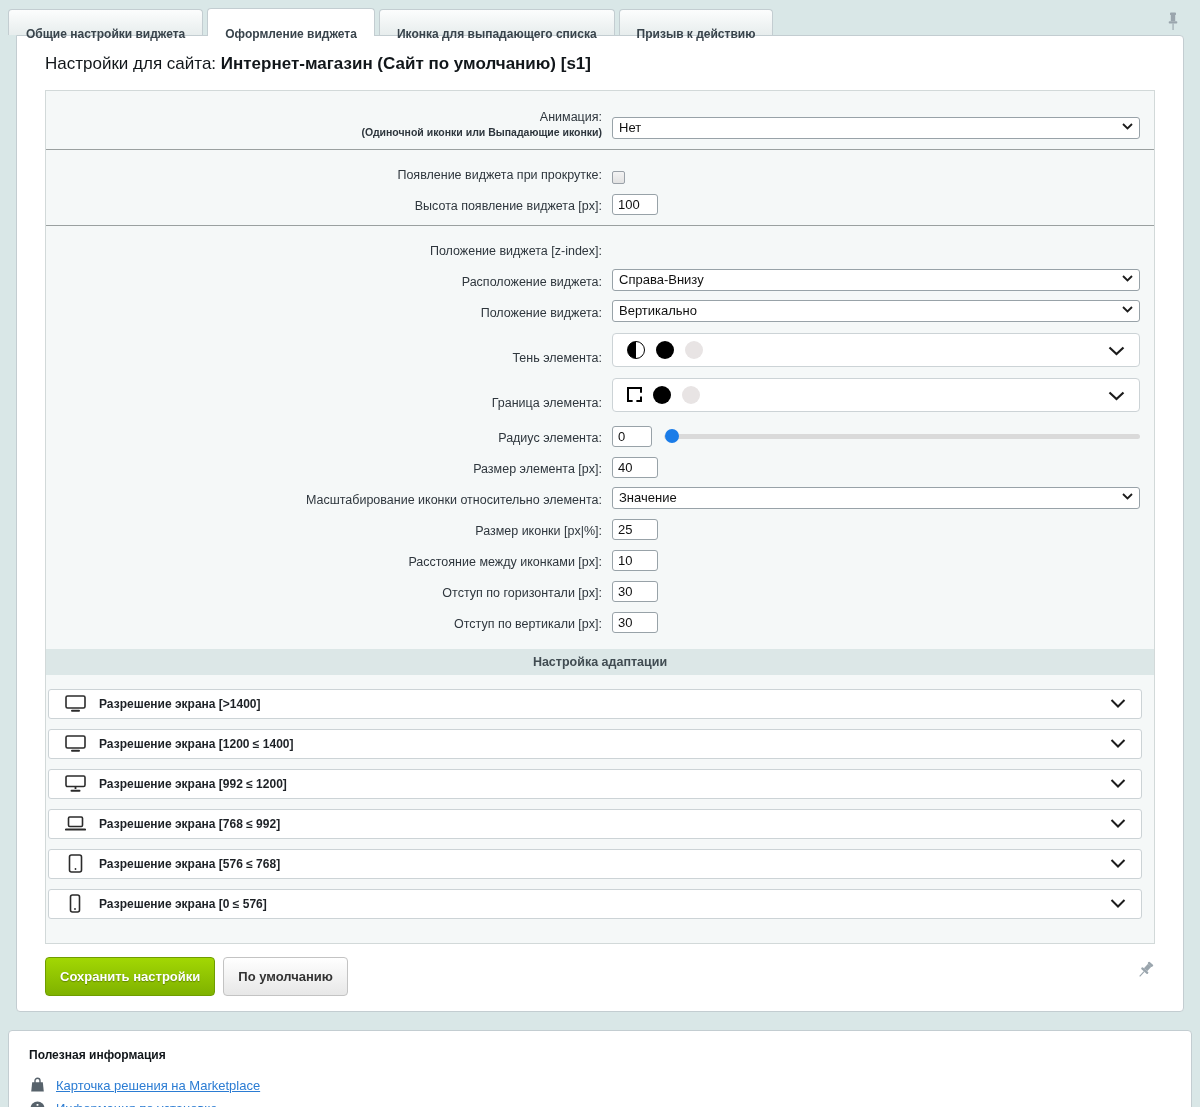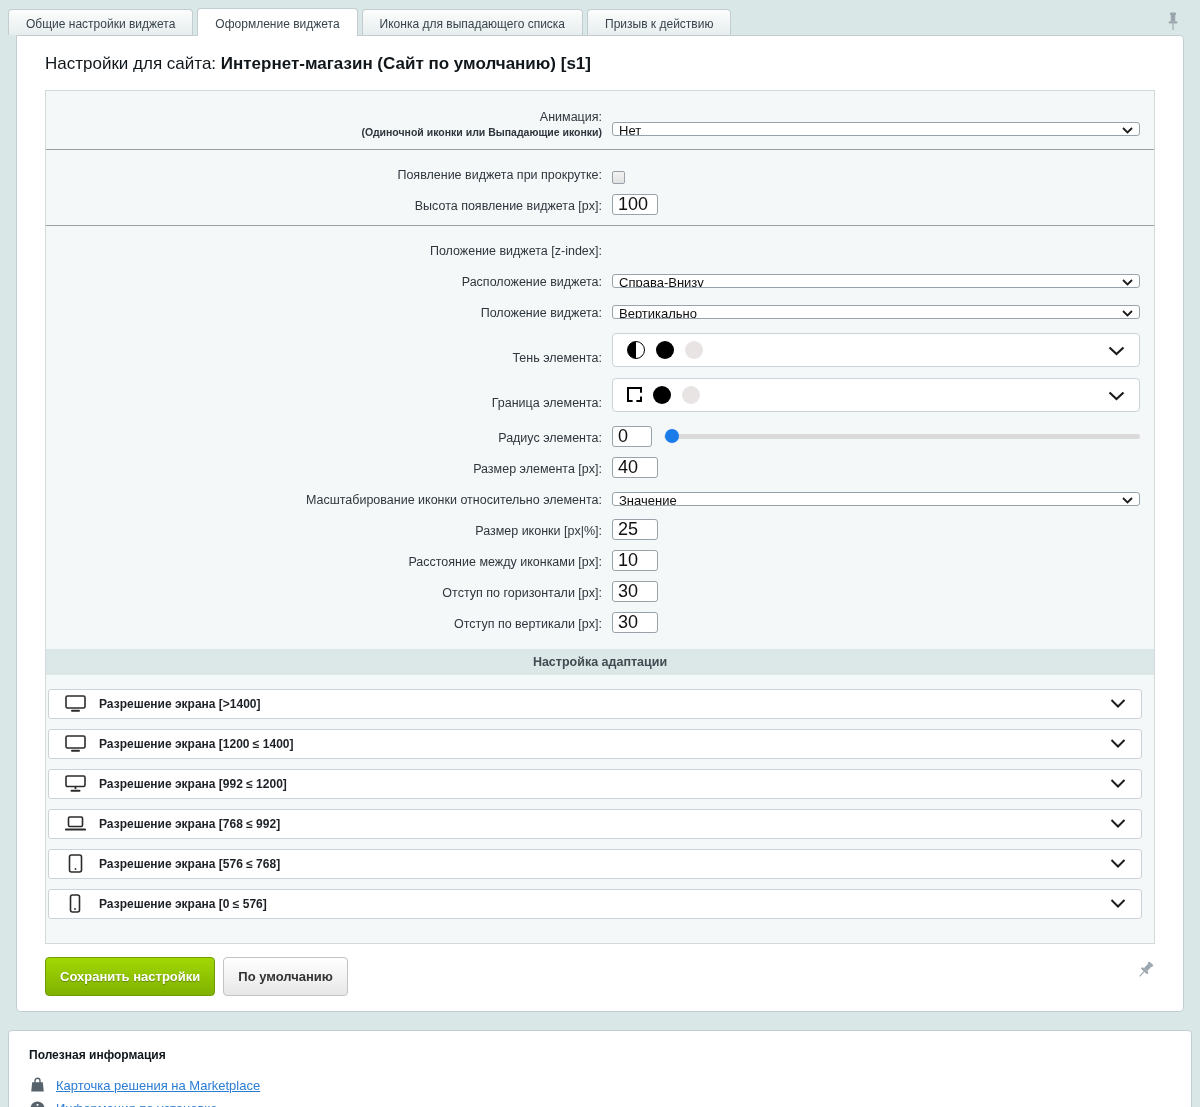--- a/index.html
+++ b/index.html
@@ -5,25 +5,25 @@
   * { box-sizing: border-box; margin: 0; padding: 0; }
   html,body { width:1200px; height:1107px; overflow:hidden; }
   body {
     background:#d9e7e7;
     font-family:"Liberation Sans", sans-serif;
     position:relative;
   }
   
   .tabbar { display:flex; align-items:flex-end; padding:8px 8px 0 8px; position:relative; z-index:3; }
   .tab {
-    height:26px; line-height:25px; padding:2px 17px; margin-right:4px;
+    height:26px; line-height:25px; padding:12px 17px; margin-right:4px;
     background:linear-gradient(#fcfdfd,#e7eded);
     border:1px solid #c3cdd1; border-bottom:none;
     border-radius:4px 4px 0 0;
-    font-size:12px; font-weight:normal; color:#39444c; cursor:pointer;
+    font-size:12px; font-weight:bold; color:#39444c; cursor:pointer;
     white-space:nowrap;
   }
   .tab.active { background:#fff; height:28px; line-height:27px; margin-bottom:-1px; }
   .pin-top { position:absolute; right:20px; top:12px; cursor:pointer; }
   
   .main-panel {
     margin:0 16px; background:#fff;
     border:1px solid #c3cdd1; border-radius:0 4px 4px 4px;
     position:relative; z-index:2;
   }
@@ -37,27 +37,27 @@
   }
   .frow { display:flex; align-items:flex-end; margin:7px 0; min-height:24px; }
   .flabel {
     width:566px; flex-shrink:0; text-align:right; padding-right:10px;
     font-size:12.5px; color:#2e363d; line-height:1.25;
   }
   .flabel .sub { display:block; font-size:10.5px; font-weight:bold; color:#2e363d; }
   .fctrl { flex:1; margin-right:14px; display:flex; align-items:center; position:relative; }
   .selwrap { position:relative; width:100%; }
   select.sel {
-    width:100%; height:14px; font-size:13px; color:#101010;
+    width:100%; height:22px; font-size:13px; color:#101010;
     border:1px solid #98a2a8; border-radius:3px; background:#fff;
     padding:0 26px 0 6px; appearance:none; -webkit-appearance:none;
   }
   .sel-chev { position:absolute; right:7px; top:6px; pointer-events:none; line-height:0; }
   input.txt {
-    width:46px; height:21px; font-size:18px; color:#101010;
+    width:46px; height:21px; font-size:13px; color:#101010;
     border:1px solid #98a2a8; border-radius:3px; padding:1px 5px;
     font-family:"Liberation Sans", sans-serif; background:#fff;
   }
   input.chk {
     appearance:none; -webkit-appearance:none; width:13px; height:13px;
     border:1px solid #9aa1a8; border-radius:2px;
     background:linear-gradient(#f3f3f3,#e2e2e2); cursor:pointer;
   }
   hr.div { border:none; border-top:1px solid #9aa0a0; margin:10px 0; }
   

